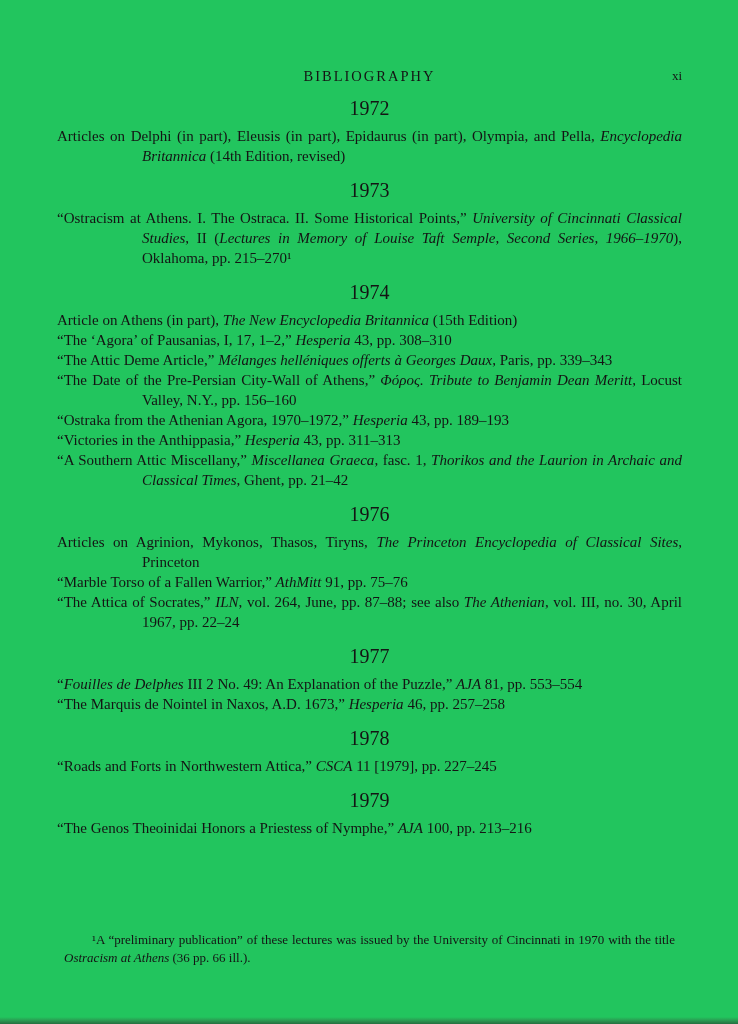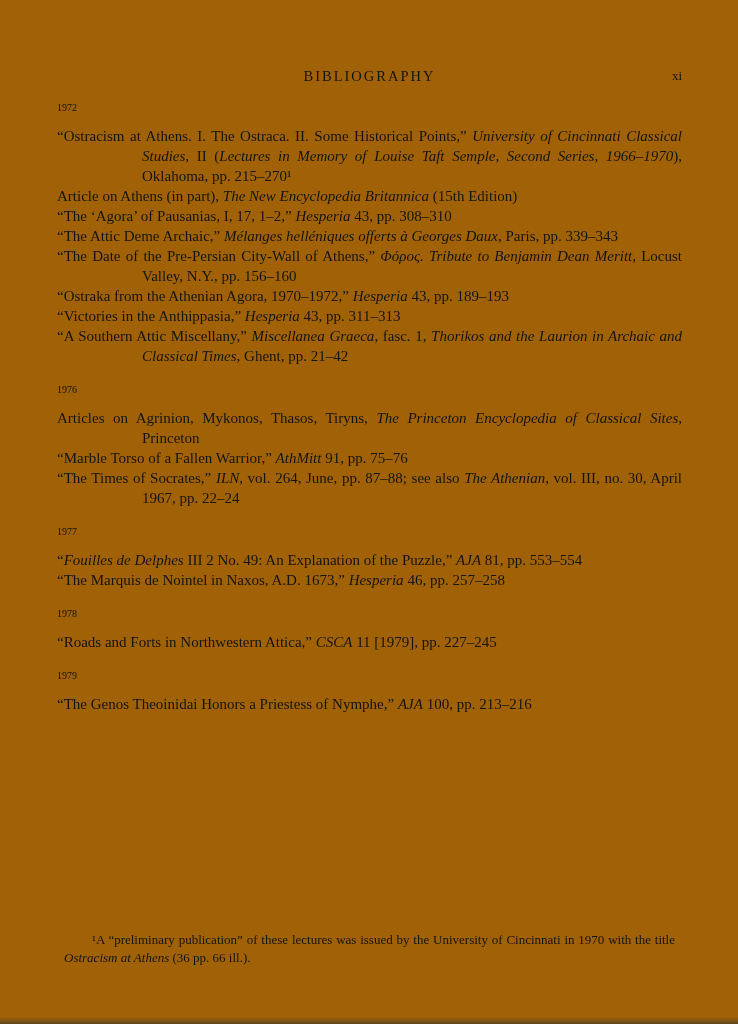--- a/index.html
+++ b/index.html
@@ -4,21 +4,21 @@
 <style>
   html, body {
     margin: 0;
     padding: 0;
     background: #ffffff;
   }
   .page {
     position: relative;
     width: 738px;
     height: 1024px;
-    background: #a16207;
+    background: #22c55e;
     font-family: "Liberation Serif", "DejaVu Serif", serif;
     color: #141414;
     overflow: hidden;
   }
   .page-header {
     position: absolute;
     top: 66px;
     left: 57px;
     right: 56px;
     height: 20px;
@@ -38,23 +38,24 @@
     font-size: 13px;
     line-height: 20px;
   }
   .content {
     position: absolute;
     top: 98px;
     left: 57px;
     right: 56px;
   }
   .year {
-    font-size: 10px;
+    font-size: 20px;
     line-height: 20px;
     margin: 14px 0 8px 0;
+    text-align: center;
   }
   .year:first-child {
     margin-top: 0;
   }
   .entry {
     margin: 0;
     font-size: 15px;
     line-height: 20px;
     text-align: justify;
     padding-left: 85px;
@@ -89,32 +90,35 @@
 <body>
 
 <div class="page">
   <header class="page-header">
     <h1 class="page-title">BIBLIOGRAPHY</h1>
     <span class="page-number">xi</span>
   </header>
 
   <main class="content" id="content">
       <div class="year">1972</div>
+      <p class="entry"><span>Articles on Delphi (in part), Eleusis (in part), Epidaurus (in part), Olympia, and Pella, </span><span class="it">Encyclopedia Britannica</span><span> (14th Edition, revised)</span></p>
+      <div class="year">1973</div>
       <p class="entry"><span>“Ostracism at Athens. I. The Ostraca. II. Some Historical Points,” </span><span class="it">University of Cincinnati Classical Studies</span><span>, II (</span><span class="it">Lectures in Memory of Louise Taft Semple, Second Series, 1966–1970</span><span>), Oklahoma, pp. 215–270¹</span></p>
+      <div class="year">1974</div>
       <p class="entry"><span>Article on Athens (in part), </span><span class="it">The New Encyclopedia Britannica</span><span> (15th Edition)</span></p>
       <p class="entry"><span>“The ‘Agora’ of Pausanias, I, 17, 1–2,” </span><span class="it">Hesperia</span><span> 43, pp. 308–310</span></p>
-      <p class="entry"><span>“The Attic Deme Archaic,” </span><span class="it">Mélanges helléniques offerts à Georges Daux</span><span>, Paris, pp. 339–343</span></p>
+      <p class="entry"><span>“The Attic Deme Article,” </span><span class="it">Mélanges helléniques offerts à Georges Daux</span><span>, Paris, pp. 339–343</span></p>
       <p class="entry"><span>“The Date of the Pre-Persian City-Wall of Athens,” </span><span class="it">Φόρος. Tribute to Benjamin Dean Meritt</span><span>, Locust Valley, N.Y., pp. 156–160</span></p>
       <p class="entry"><span>“Ostraka from the Athenian Agora, 1970–1972,” </span><span class="it">Hesperia</span><span> 43, pp. 189–193</span></p>
       <p class="entry"><span>“Victories in the Anthippasia,” </span><span class="it">Hesperia</span><span> 43, pp. 311–313</span></p>
       <p class="entry"><span>“A Southern Attic Miscellany,” </span><span class="it">Miscellanea Graeca</span><span>, fasc. 1, </span><span class="it">Thorikos and the Laurion in Archaic and Classical Times</span><span>, Ghent, pp. 21–42</span></p>
       <div class="year">1976</div>
       <p class="entry"><span>Articles on Agrinion, Mykonos, Thasos, Tiryns, </span><span class="it">The Princeton Encyclopedia of Classical Sites</span><span>, Princeton</span></p>
       <p class="entry"><span>“Marble Torso of a Fallen Warrior,” </span><span class="it">AthMitt</span><span> 91, pp. 75–76</span></p>
-      <p class="entry"><span>“The Times of Socrates,” </span><span class="it">ILN</span><span>, vol. 264, June, pp. 87–88; see also </span><span class="it">The Athenian</span><span>, vol. III, no. 30, April 1967, pp. 22–24</span></p>
+      <p class="entry"><span>“The Attica of Socrates,” </span><span class="it">ILN</span><span>, vol. 264, June, pp. 87–88; see also </span><span class="it">The Athenian</span><span>, vol. III, no. 30, April 1967, pp. 22–24</span></p>
       <div class="year">1977</div>
       <p class="entry"><span>“</span><span class="it">Fouilles de Delphes</span><span> III 2 No. 49: An Explanation of the Puzzle,” </span><span class="it">AJA</span><span> 81, pp. 553–554</span></p>
       <p class="entry"><span>“The Marquis de Nointel in Naxos, A.D. 1673,” </span><span class="it">Hesperia</span><span> 46, pp. 257–258</span></p>
       <div class="year">1978</div>
       <p class="entry"><span>“Roads and Forts in Northwestern Attica,” </span><span class="it">CSCA</span><span> 11 [1979], pp. 227–245</span></p>
       <div class="year">1979</div>
       <p class="entry"><span>“The Genos Theoinidai Honors a Priestess of Nymphe,” </span><span class="it">AJA</span><span> 100, pp. 213–216</span></p>
     </main>
 
   <footer class="footnote" id="footnote">

